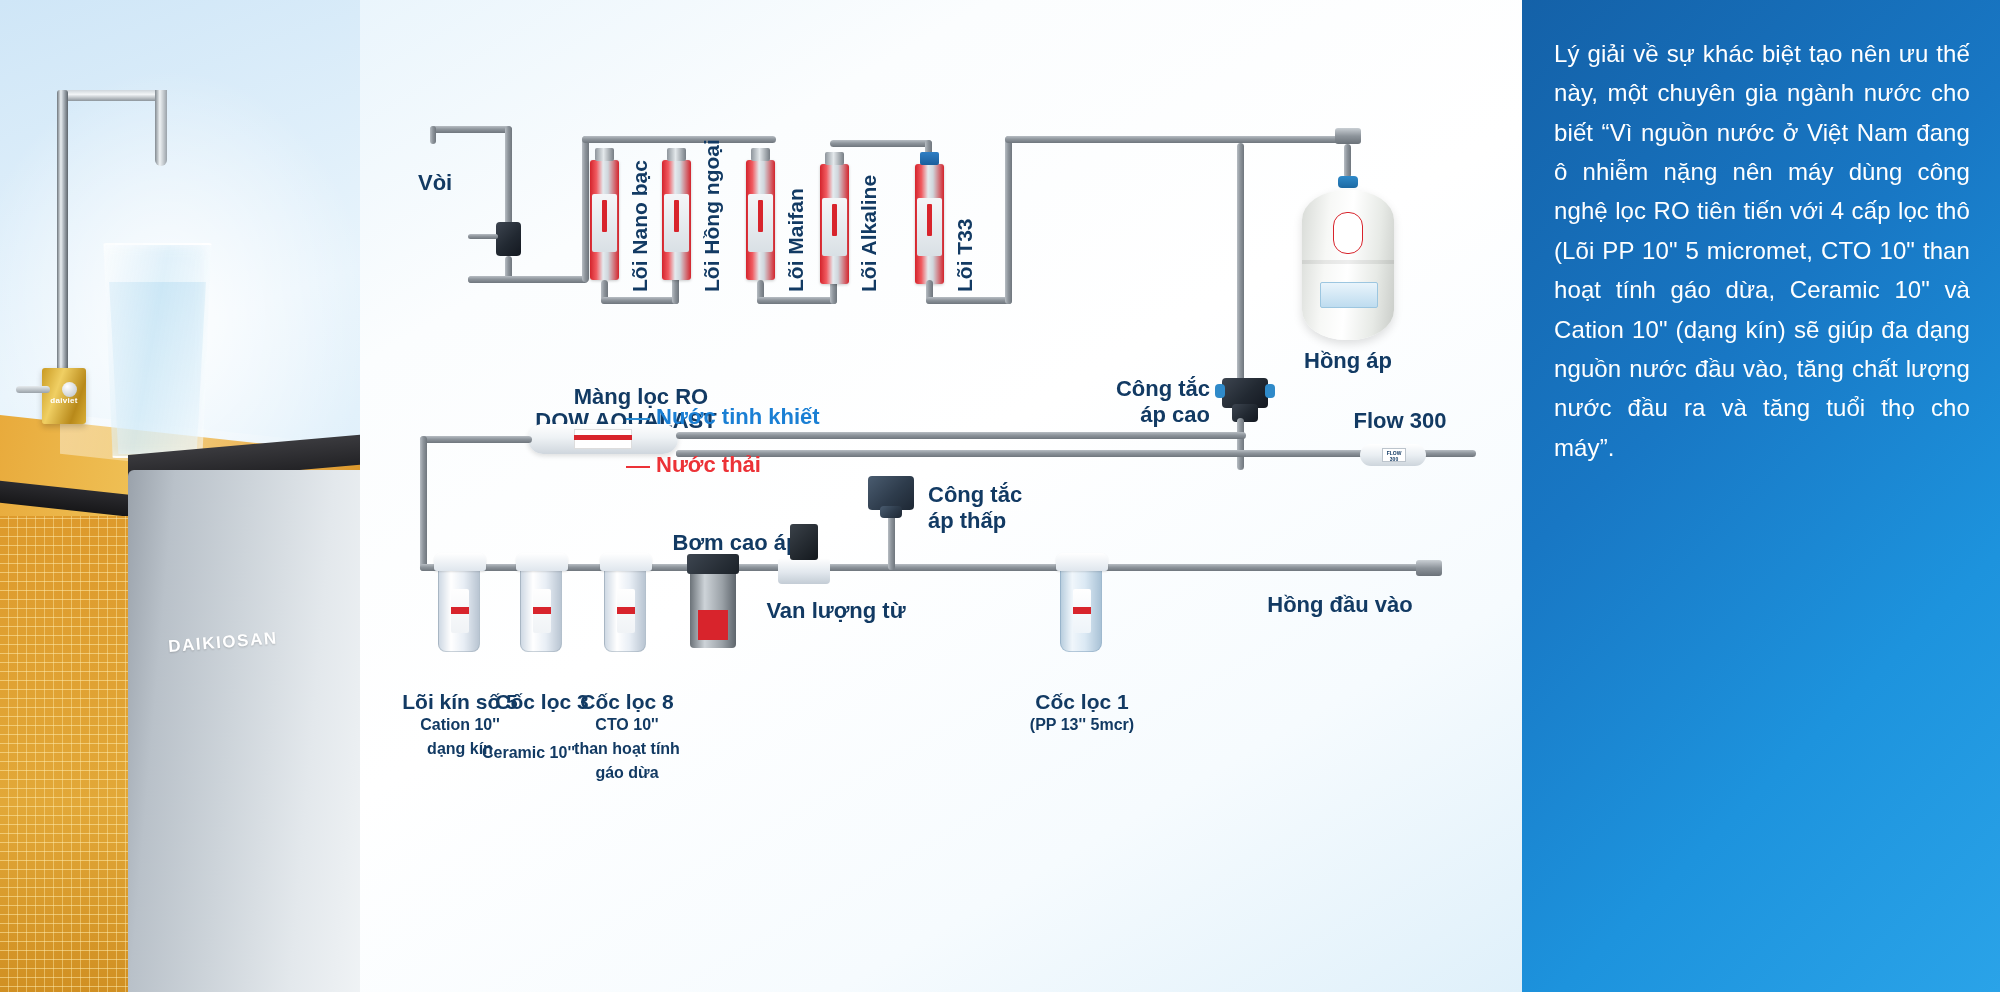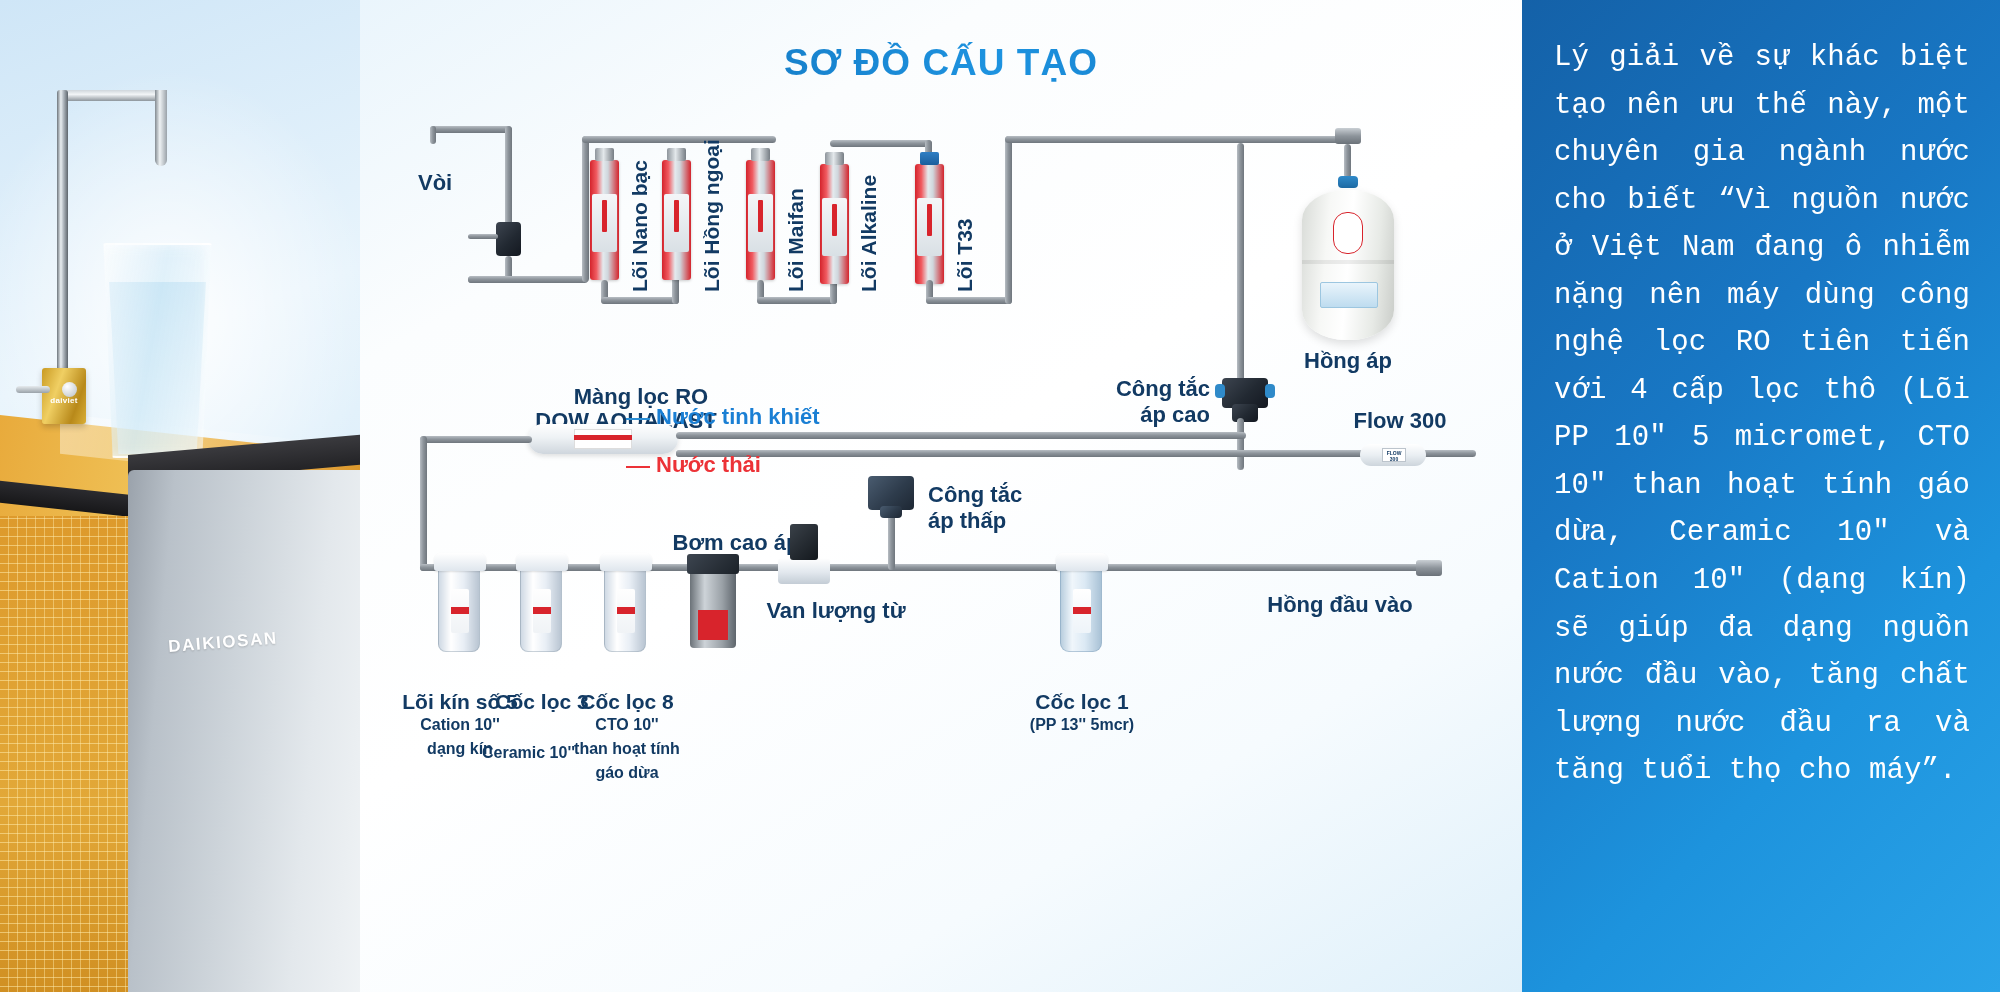--- a/index.html
+++ b/index.html
@@ -139,22 +139,22 @@
       background:linear-gradient(90deg,#b9cede,#f0f6fb 28%,#dbe9f4 60%,#a9c2d6);
       border:1px solid rgba(140,170,195,.6);}
 
   .connector{position:absolute;width:26px;height:16px;border-radius:3px;
       background:linear-gradient(180deg,#c9cfd4,#8d949b 50%,#6b7279);}
 
   
   .bluepanel{position:absolute;left:1522px;top:0;width:478px;height:992px;
       background:linear-gradient(135deg,#1461a8 0%,#1877c4 38%,#1d93dd 70%,#2aa3e8 100%);
       padding:34px 30px 20px 32px;}
-  .bluepanel p{color:#ffffff;font-size:29px;line-height:1.64;text-align:justify;
-      text-align-last:left;font-weight:400;letter-spacing:.1px;font-family:Liberation Mono, monospace;}
+  .bluepanel p{color:#ffffff;font-size:24px;line-height:1.64;text-align:justify;
+      text-align-last:left;font-weight:400;letter-spacing:.1px;}
 </style>
 </head>
 <body>
 
 <div id="stage">
 
   <div class="photo">
     <div class="photo-glow"></div>
 
     <div class="faucet-arm"></div>
@@ -174,21 +174,20 @@
     <div class="glass-water"></div>
     <div class="glass"></div>
 
     <div class="cabinet-topdark"></div>
     <div class="cabinet"></div>
     <div class="cabinet-brand">DAIKIOSAN</div>
   </div>
 
   <div class="diagram">
 
-    <div class="diagram-title">SƠ ĐỒ CẤU TẠO</div>
 
     <div class="pipe" style="left:70px;top:126px;width:82px;height:7px;border-radius:4px 4px 0 0;"></div>
     <div class="pipe v" style="left:145px;top:126px;width:7px;height:102px;"></div>
     <div class="pipe v" style="left:70px;top:126px;width:6px;height:18px;"></div>
     <div class="blackbox" style="left:136px;top:222px;width:25px;height:34px;"></div>
     <div class="pipe" style="left:108px;top:234px;width:30px;height:5px;"></div>
     <div class="pipe v" style="left:145px;top:256px;width:7px;height:24px;"></div>
     <div class="label" style="left:58px;top:170px;font-size:22px;">Vòi</div>
 
     <div class="pipe" style="left:108px;top:276px;width:48px;height:7px;"></div>

